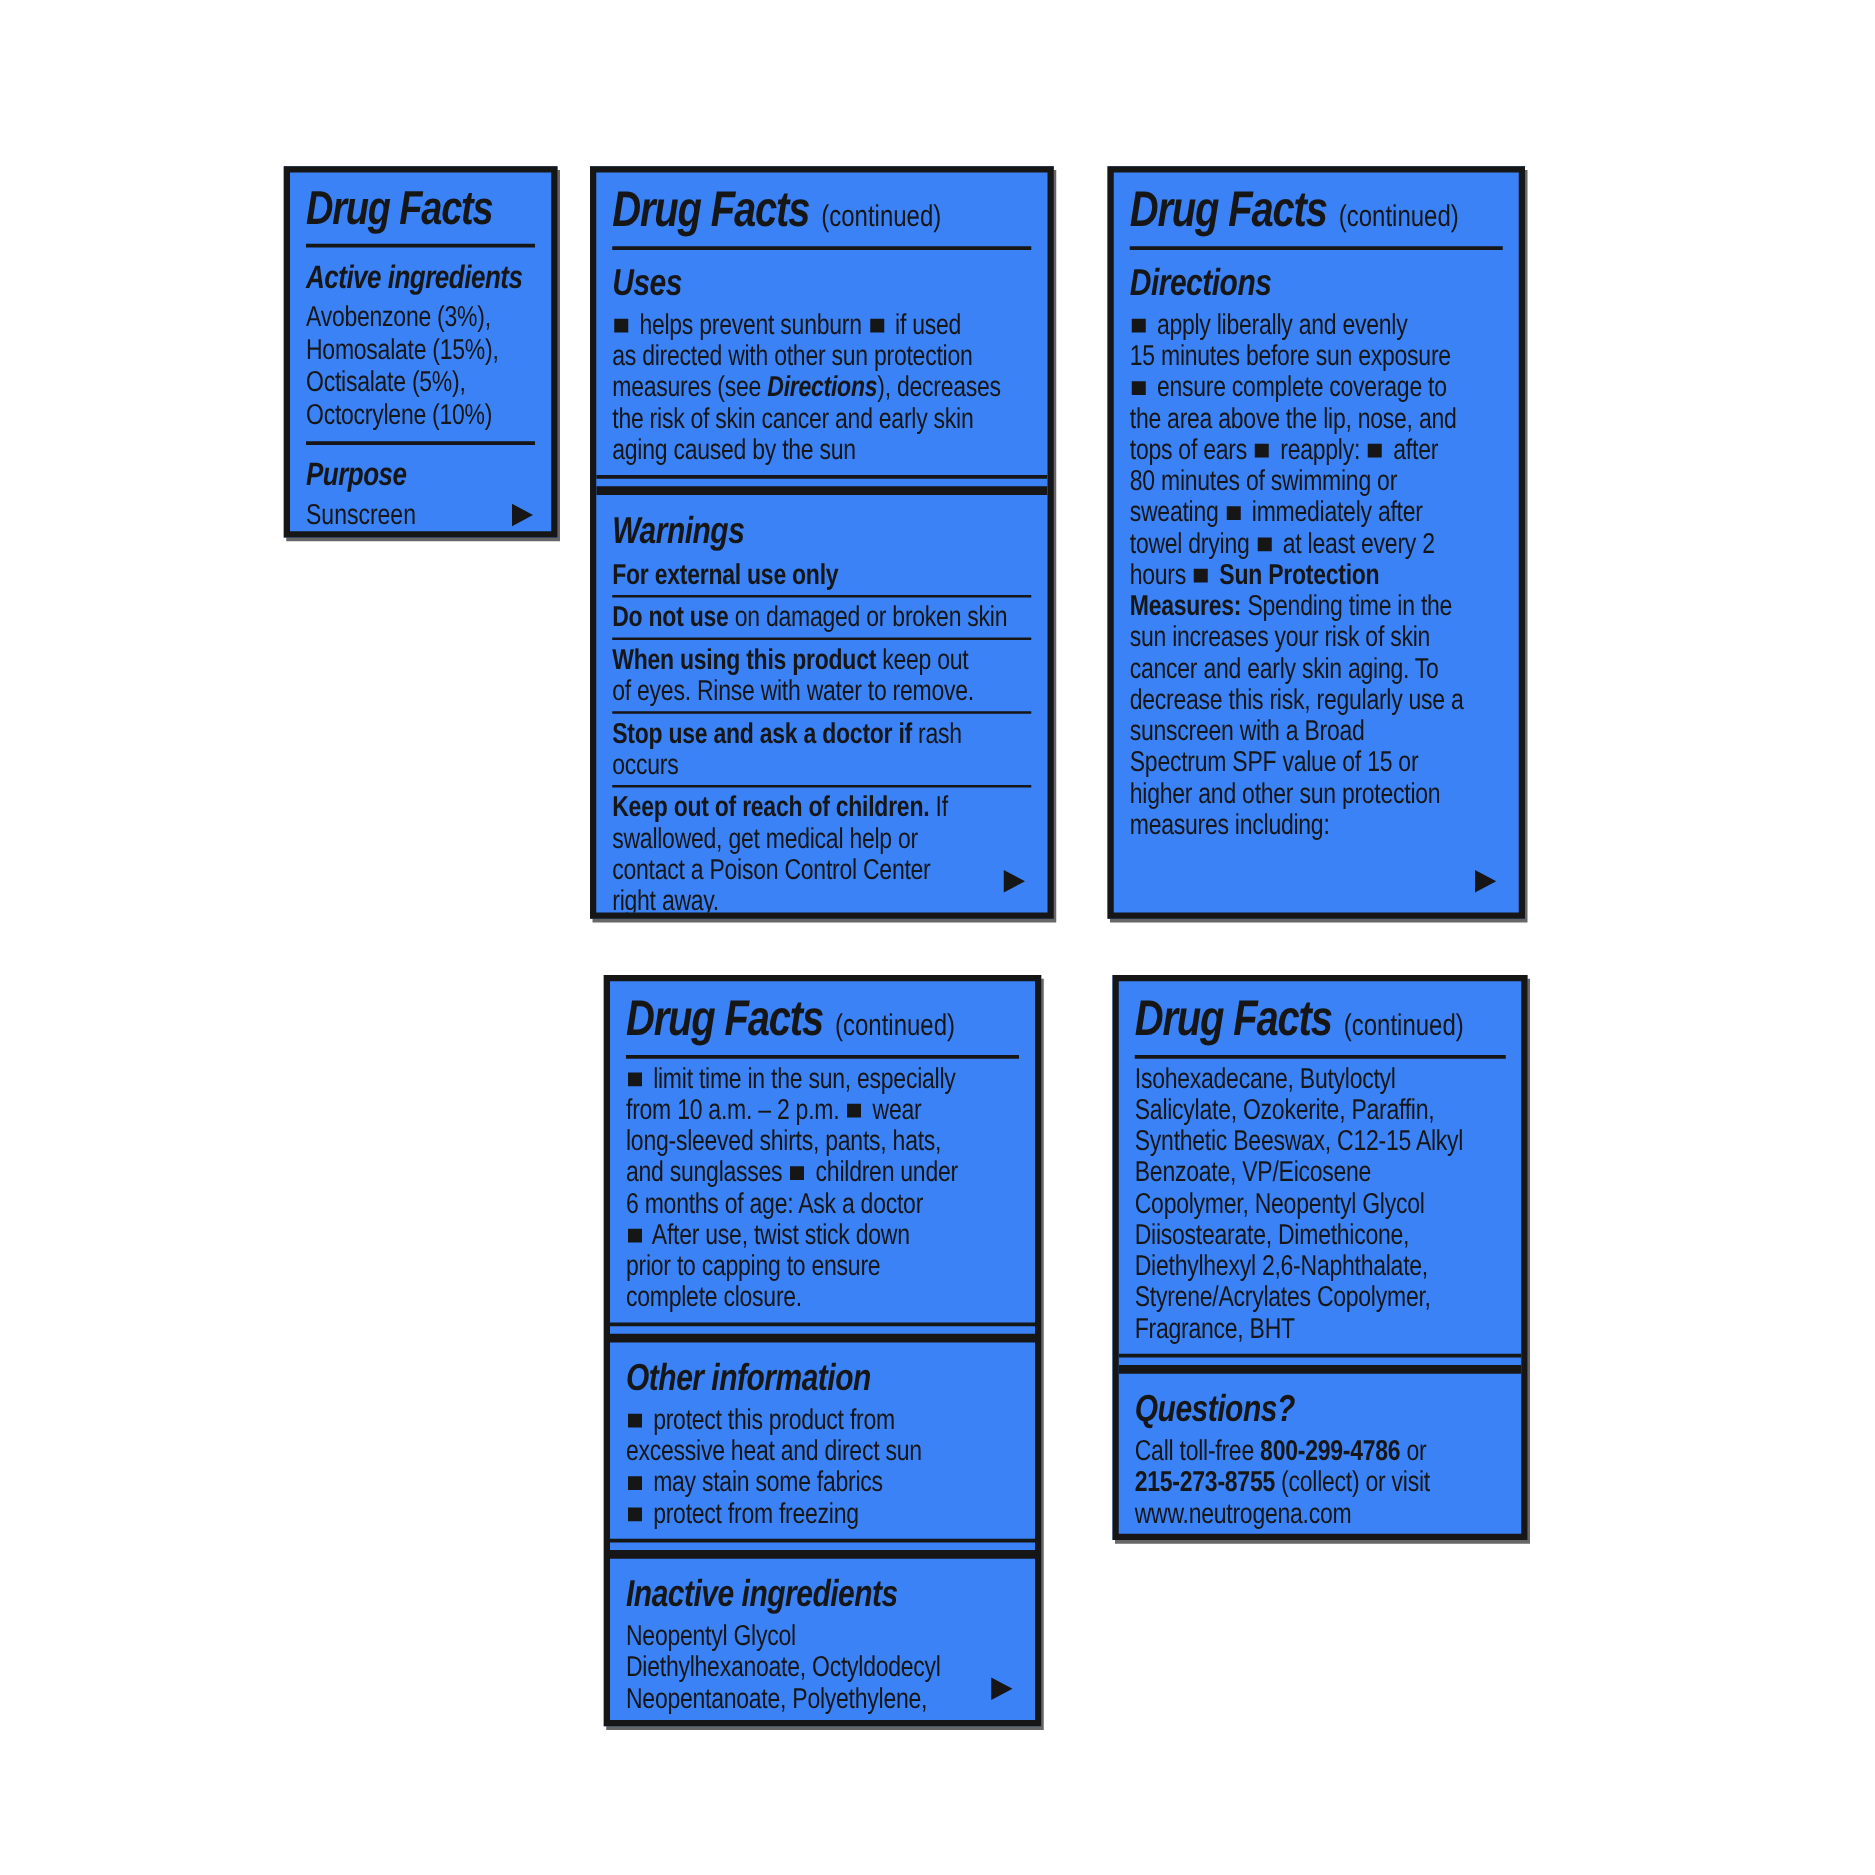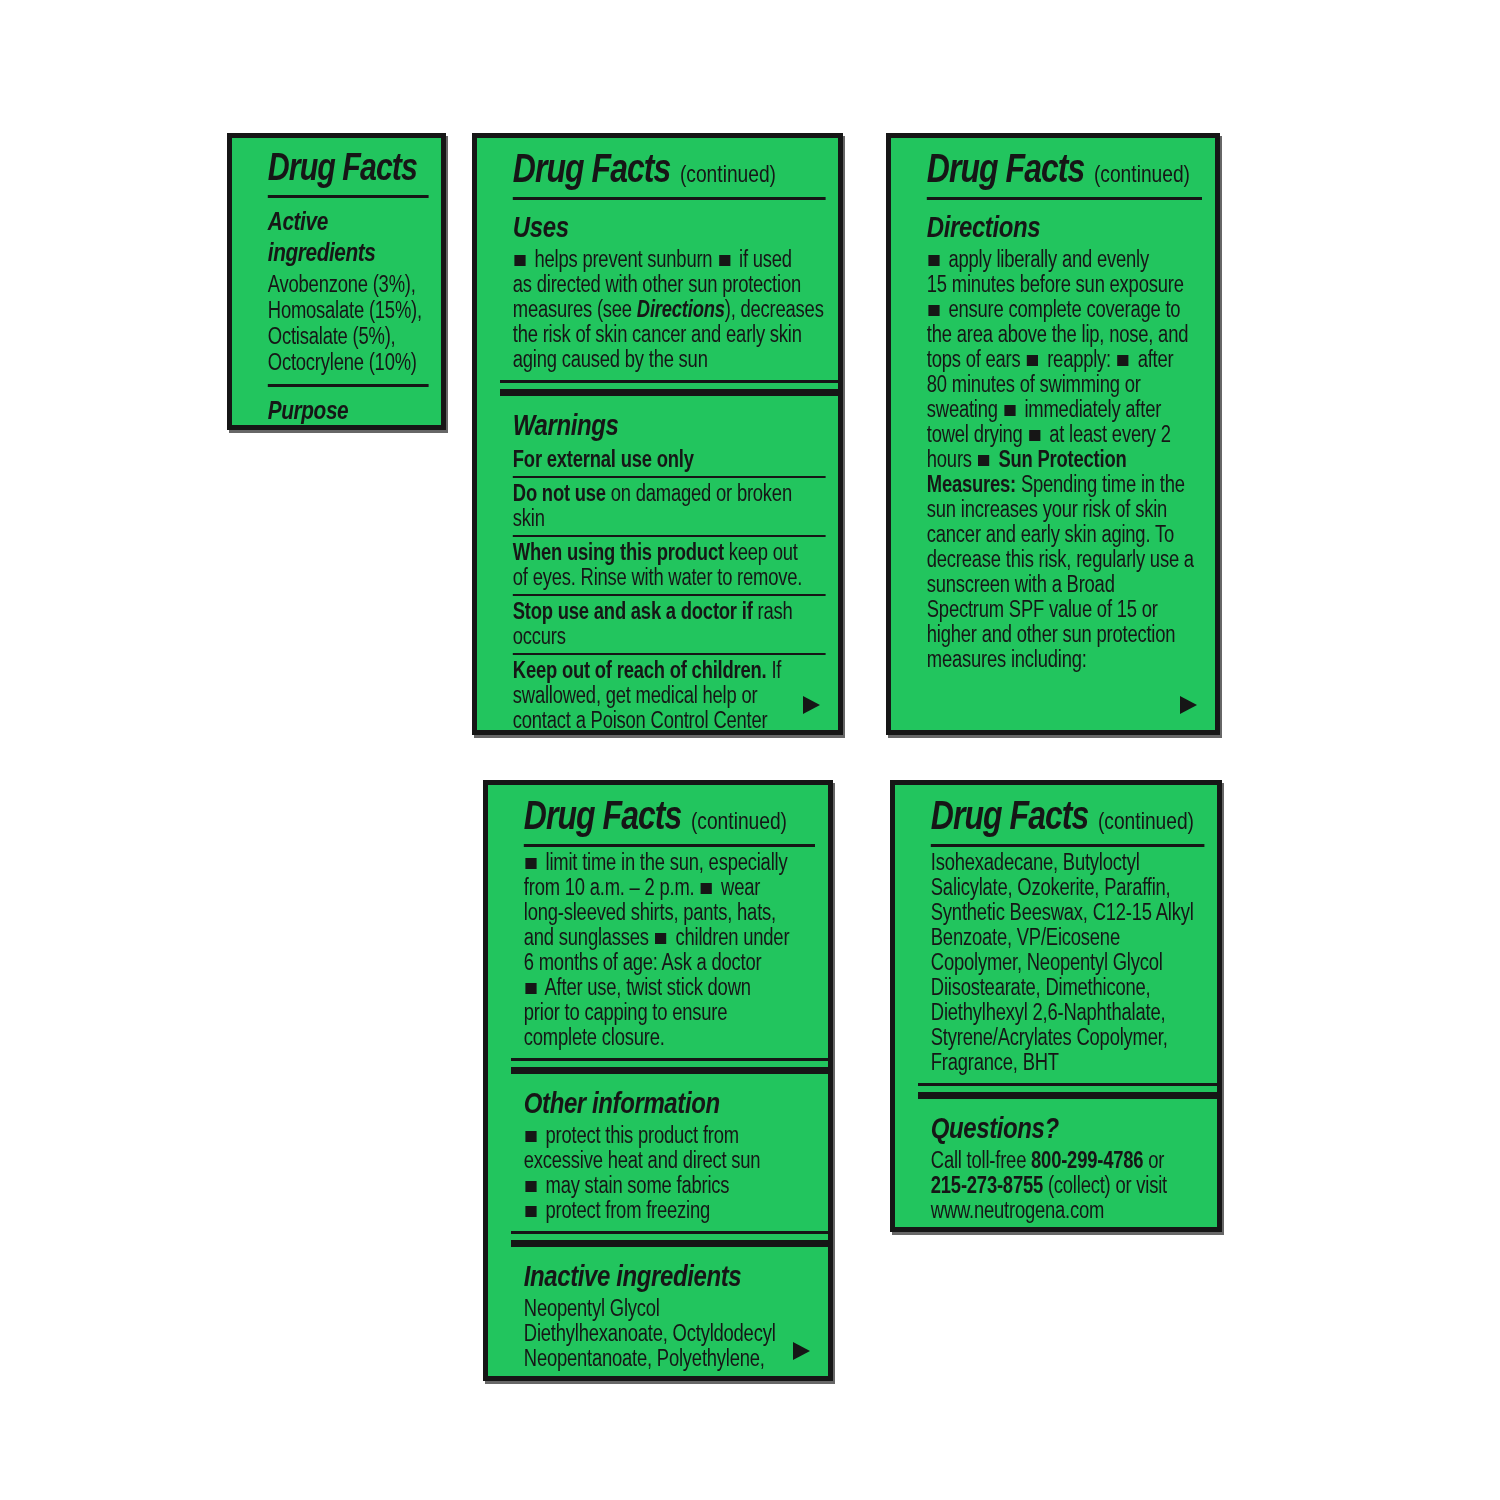--- a/index.html
+++ b/index.html
@@ -1,20 +1,20 @@
 <!DOCTYPE html>
 <html><head>
 <meta charset="utf-8">
 <style>
   html,body{margin:0;padding:0;background:#ffffff;}
   .sheet{position:relative;width:1500px;height:1500px;background:#ffffff;
          font-family:"Liberation Sans","DejaVu Sans",sans-serif;color:#161616;}
-  .panel{position:absolute;background:#22c55e;border:5px solid #161616;
+  .panel{position:absolute;background:#3b82f6;border:5px solid #161616;
          box-shadow:2px 3px 0 rgba(22,22,22,.65);box-sizing:border-box;
-         overflow:hidden;padding-left:23px;}
+         overflow:hidden;}
   
   .p1{left:227px;top:133px;width:219px;height:297px;}
   .p2{left:472px;top:133px;width:371px;height:602px;}
   .p3{left:886px;top:133px;width:334px;height:602px;}
   .p4{left:483px;top:780px;width:350px;height:601px;}
   .p5{left:890px;top:780px;width:332px;height:452px;}
   
   .cond{width:125%;transform:scaleX(.8);transform-origin:0 0;
         box-sizing:border-box;padding:6px 16px 8px;}
   .title{display:flex;align-items:baseline;gap:12px;margin:2px 0 0;}

